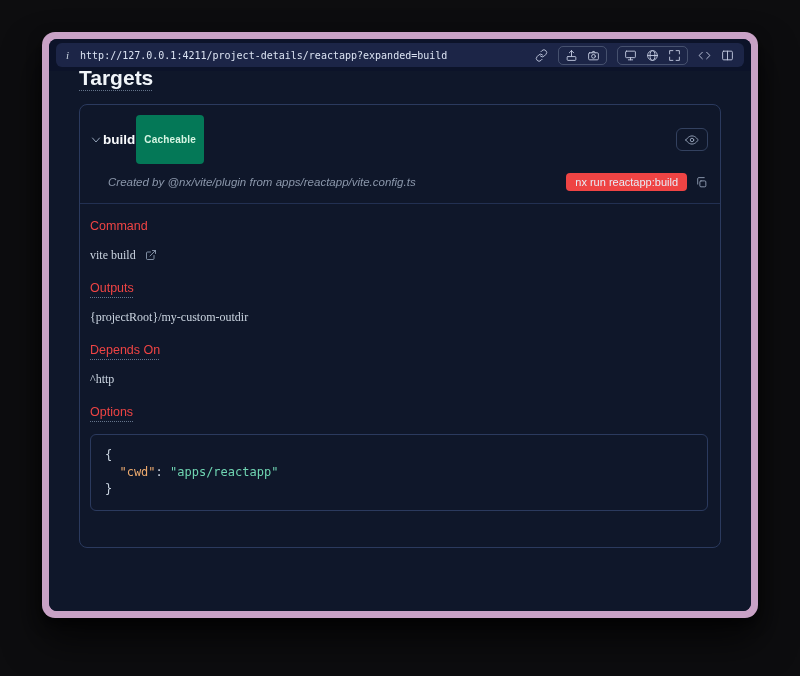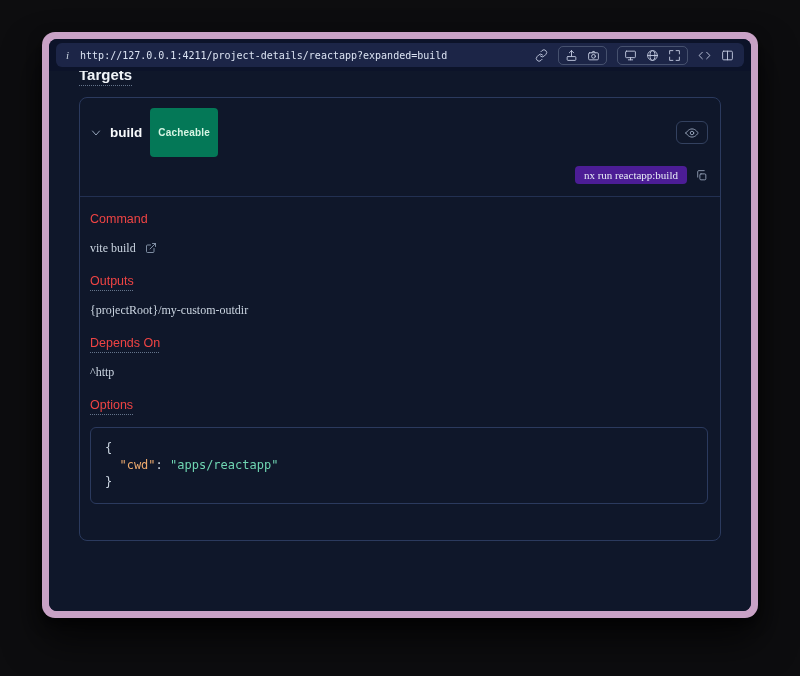--- a/index.html
+++ b/index.html
@@ -34,48 +34,48 @@
   }
   .tb-icons{ margin-left:auto; display:flex; align-items:center; gap:10px; }
   .tb-group{ display:flex; align-items:center; gap:9px; padding:2px 6px;
     border:1px solid rgba(148,163,184,.35); border-radius:5px; }
   .ic{ width:13px; height:13px; display:block; stroke:#c3cbe0; fill:none;
     stroke-width:1.7; stroke-linecap:round; stroke-linejoin:round; }
   .icwrap{ display:flex; align-items:center; cursor:pointer; }
   
   .content{ flex:1; background:#0f172a; padding:0 30px; overflow:hidden; }
   .targets-heading{
-    margin-top:-5px; font-size:15px; font-weight:700; color:#f1f5f9; width:fit-content;
+    margin-top:-5px; font-size:21px; font-weight:700; color:#f1f5f9; width:fit-content;
     text-decoration:underline dotted; text-decoration-color:#64748b;
     text-underline-offset:5px; text-decoration-thickness:1px;
   }
   .card{ margin-top:14px; border:1px solid #2b3a5e; border-radius:8px; }
   .card-head{ padding:10px 12px 12px 10px; border-bottom:1px solid #223052; }
-  .head-row1{ display:flex; align-items:center; gap:8px; }
+  .head-row1{ display:flex; align-items:center; gap:1px; }
   .chev{ display:flex; align-items:center; cursor:pointer; }
   .chev svg{ width:12px; height:12px; stroke:#94a3b8; fill:none; stroke-width:2;
     stroke-linecap:round; stroke-linejoin:round; }
   .tname{ font-size:13.5px; font-weight:700; color:#f8fafc; }
   .badge{
     background:var(--badge-bg); color:#d6f5e3; font-size:10px; font-weight:600;
     padding:19px 8px; border-radius:4px; letter-spacing:.2px;
   }
   .eye-btn{
     margin-left:auto; width:32px; height:23px; background:transparent;
     border:1px solid #33415f; border-radius:6px; display:flex; align-items:center;
     justify-content:center; cursor:pointer;
   }
   .eye-btn svg{ width:14px; height:14px; stroke:#9aa7bd; fill:none; stroke-width:1.6;
     stroke-linecap:round; stroke-linejoin:round; }
   .head-row2{ display:flex; align-items:center; margin-top:9px; padding-left:18px; }
   .created-by{ font-style:italic; color:#8b97ab; font-size:11.5px; }
   .chipwrap{ margin-left:auto; display:flex; align-items:center; gap:8px; }
   .chip{
-    font-family:Liberation Serif, serif; font-size:11px; color:#e7edf6;
-    background:#4c1d95; padding:3px 9px; border-radius:4px; white-space:nowrap;
+    font-family:Liberation Sans, sans-serif; font-size:11px; color:#e7edf6;
+    background:#ef4444; padding:3px 9px; border-radius:4px; white-space:nowrap;
   }
   .copy-btn{ background:none; border:none; display:flex; align-items:center; cursor:pointer; }
   .copy-btn svg{ width:13px; height:13px; stroke:#9aa7bd; fill:none; stroke-width:1.6;
     stroke-linecap:round; stroke-linejoin:round; }
   
   .card-body{ padding:14px 12px 24px 10px; }
   .section{ margin-bottom:16px; }
   .section:last-child{ margin-bottom:12px; }
   .label{ font-size:12.5px; color:#ef4444; line-height:16px; margin-bottom:12px; width:fit-content; }
   .label.dotted{
@@ -185,20 +185,21 @@
             <span class="tname">build</span>
             <span class="badge">Cacheable</span>
             <button class="eye-btn">
               <svg viewBox="0 0 24 24">
                   <path d="M1.5 12s4-7 10.5-7 10.5 7 10.5 7-4 7-10.5 7S1.5 12 1.5 12z"></path>
                   <circle cx="12" cy="12" r="3"></circle>
                 </svg>
             </button>
           </div>
           <div class="head-row2">
+            <span class="created-by">Created by @nx/vite/plugin from apps/reactapp/vite.config.ts</span>
             <span class="chipwrap">
               <code class="chip">nx run reactapp:build</code>
               <button class="copy-btn">
                 <svg viewBox="0 0 24 24">
                     <rect x="9" y="9" width="11" height="11" rx="2"></rect>
                     <path d="M5 15V5a2 2 0 0 1 2-2h10"></path>
                   </svg>
               </button>
             </span>
           </div>

